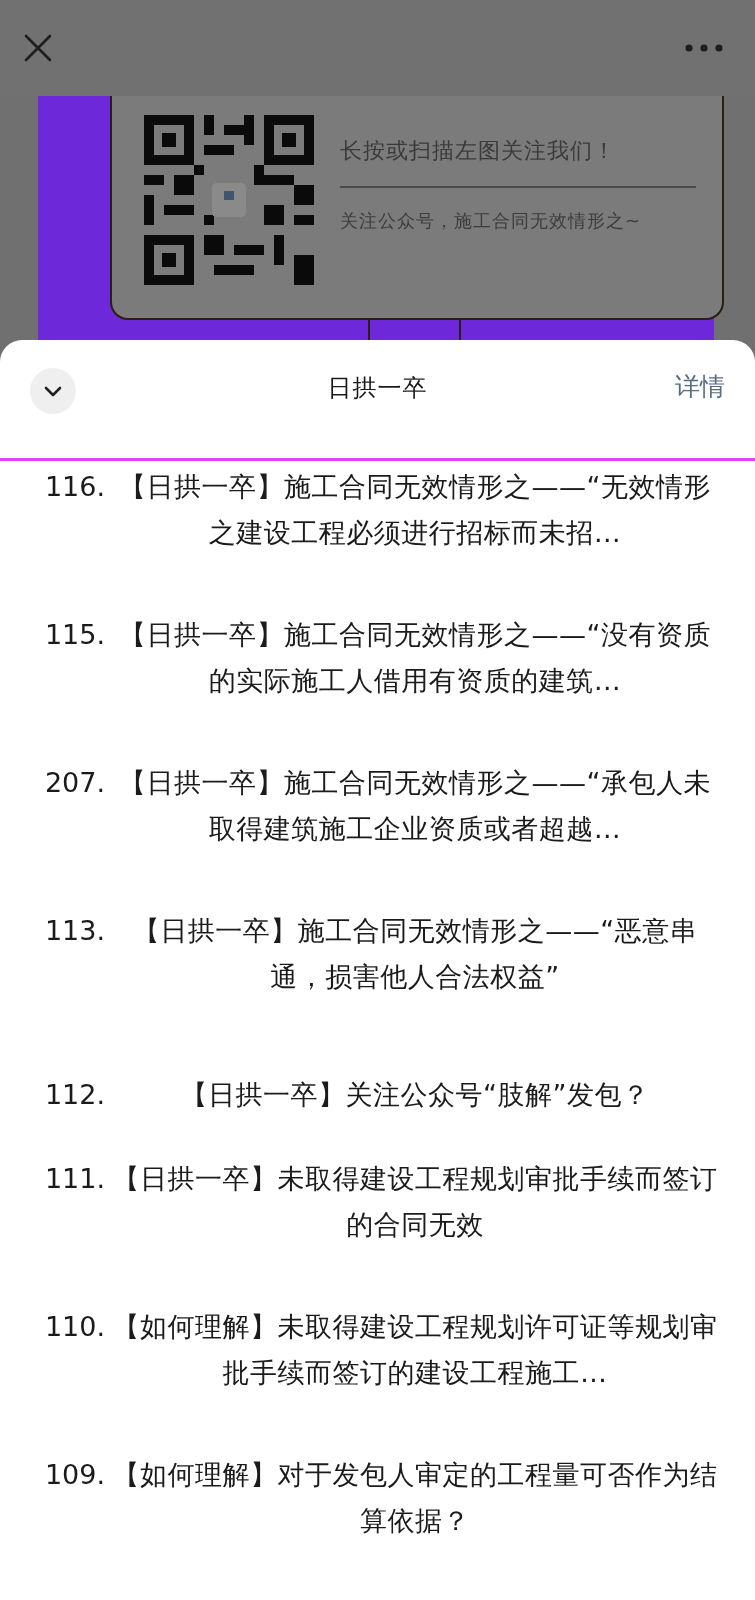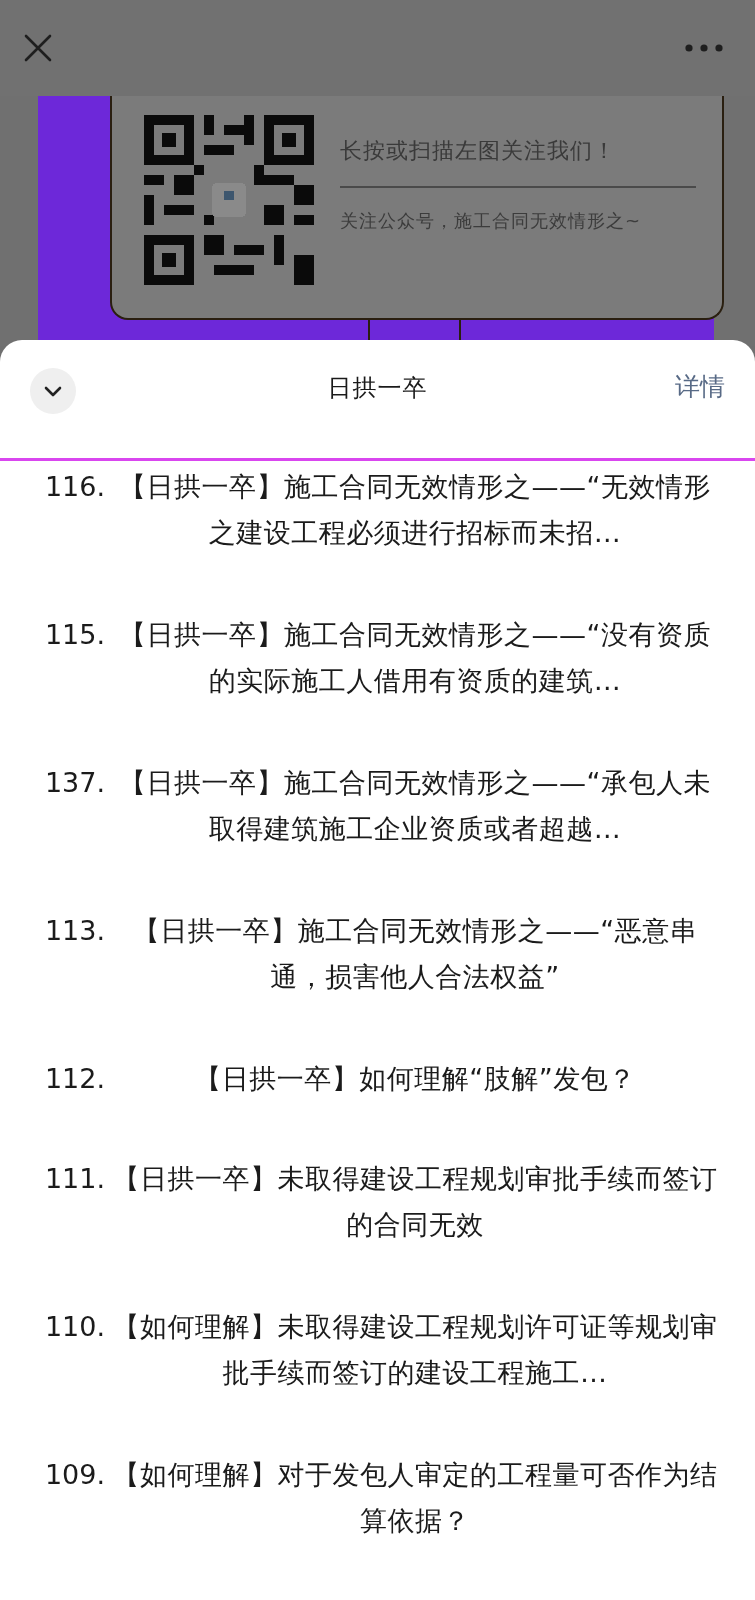--- a/index.html
+++ b/index.html
@@ -113,30 +113,30 @@
   <div class="list">
     <div class="item" style="top:4px">
         <span class="num">116.</span>
         <span class="text">【日拱一卒】施工合同无效情形之——“无效情形之建设工程必须进行招标而未招…</span>
       </div>
     <div class="item" style="top:152px">
         <span class="num">115.</span>
         <span class="text">【日拱一卒】施工合同无效情形之——“没有资质的实际施工人借用有资质的建筑…</span>
       </div>
     <div class="item" style="top:300px">
-        <span class="num">137.</span>
+        <span class="num">207.</span>
         <span class="text">【日拱一卒】施工合同无效情形之——“承包人未取得建筑施工企业资质或者超越…</span>
       </div>
     <div class="item" style="top:448px">
         <span class="num">113.</span>
         <span class="text">【日拱一卒】施工合同无效情形之——“恶意串通，损害他人合法权益”</span>
       </div>
-    <div class="item" style="top:596px">
+    <div class="item" style="top:612px">
         <span class="num">112.</span>
-        <span class="text">【日拱一卒】如何理解“肢解”发包？</span>
+        <span class="text">【日拱一卒】关注公众号“肢解”发包？</span>
       </div>
     <div class="item" style="top:696px">
         <span class="num">111.</span>
         <span class="text">【日拱一卒】未取得建设工程规划审批手续而签订的合同无效</span>
       </div>
     <div class="item" style="top:844px">
         <span class="num">110.</span>
         <span class="text">【如何理解】未取得建设工程规划许可证等规划审批手续而签订的建设工程施工…</span>
       </div>
     <div class="item" style="top:992px">

